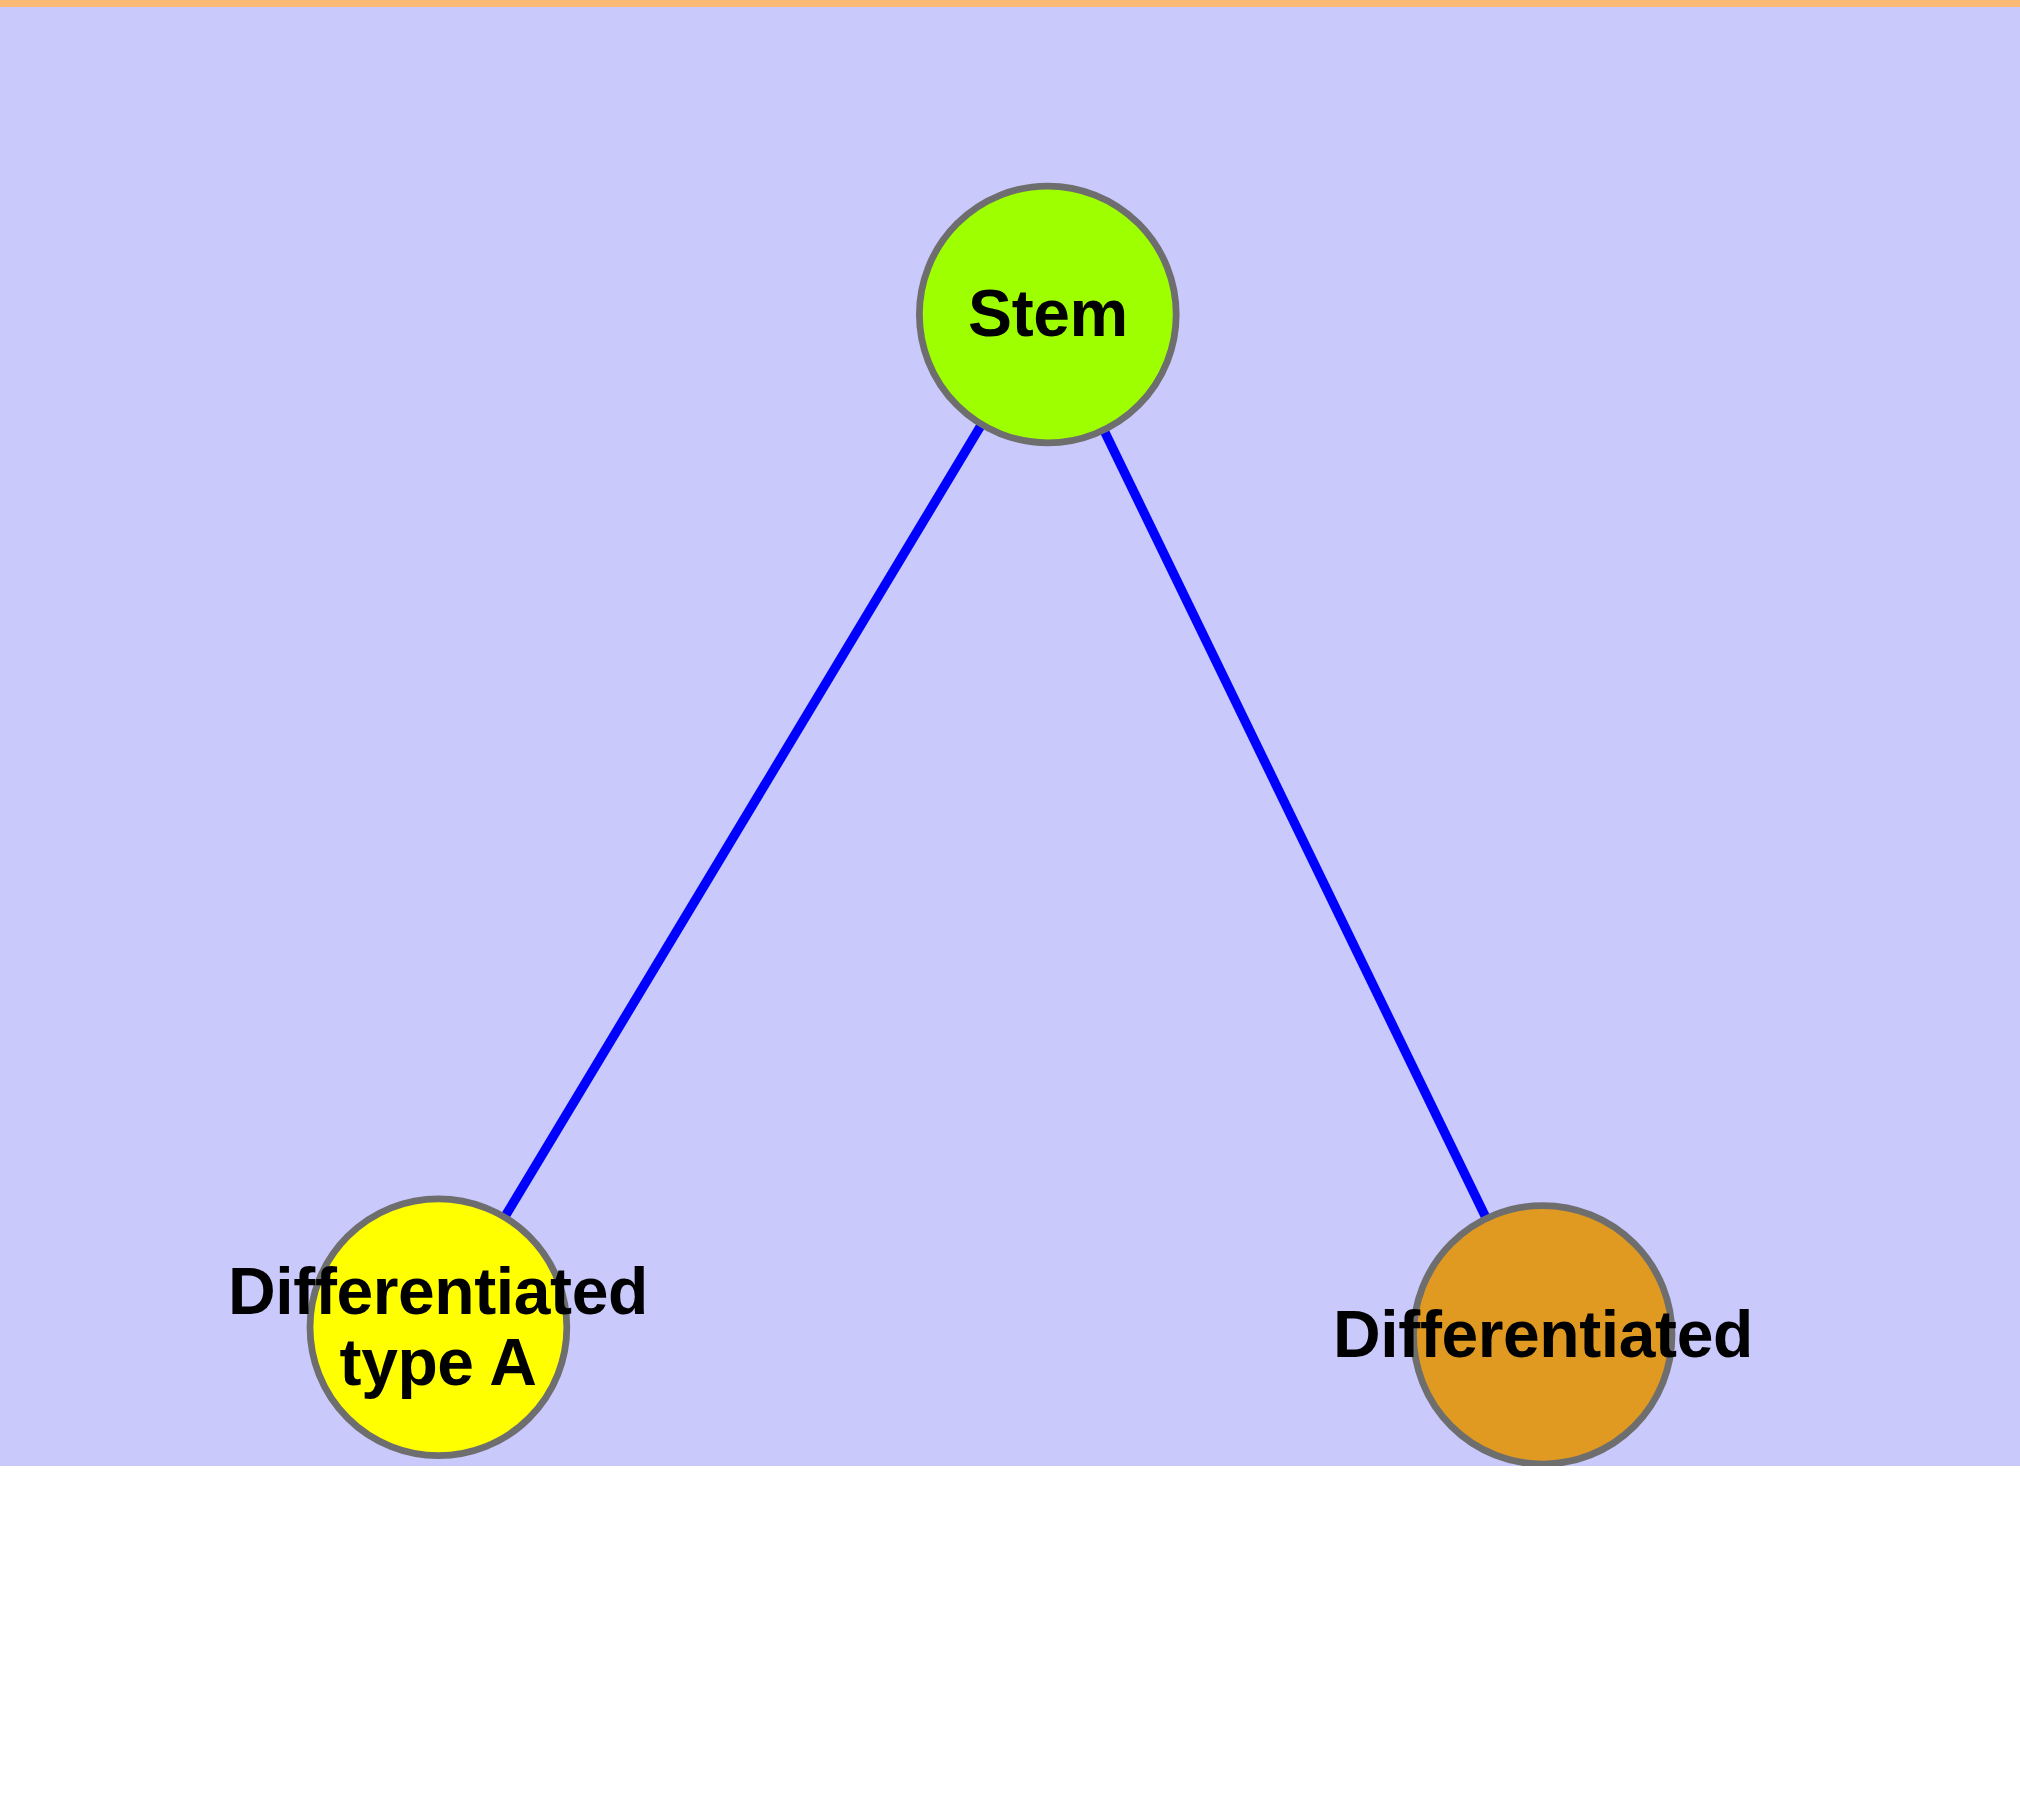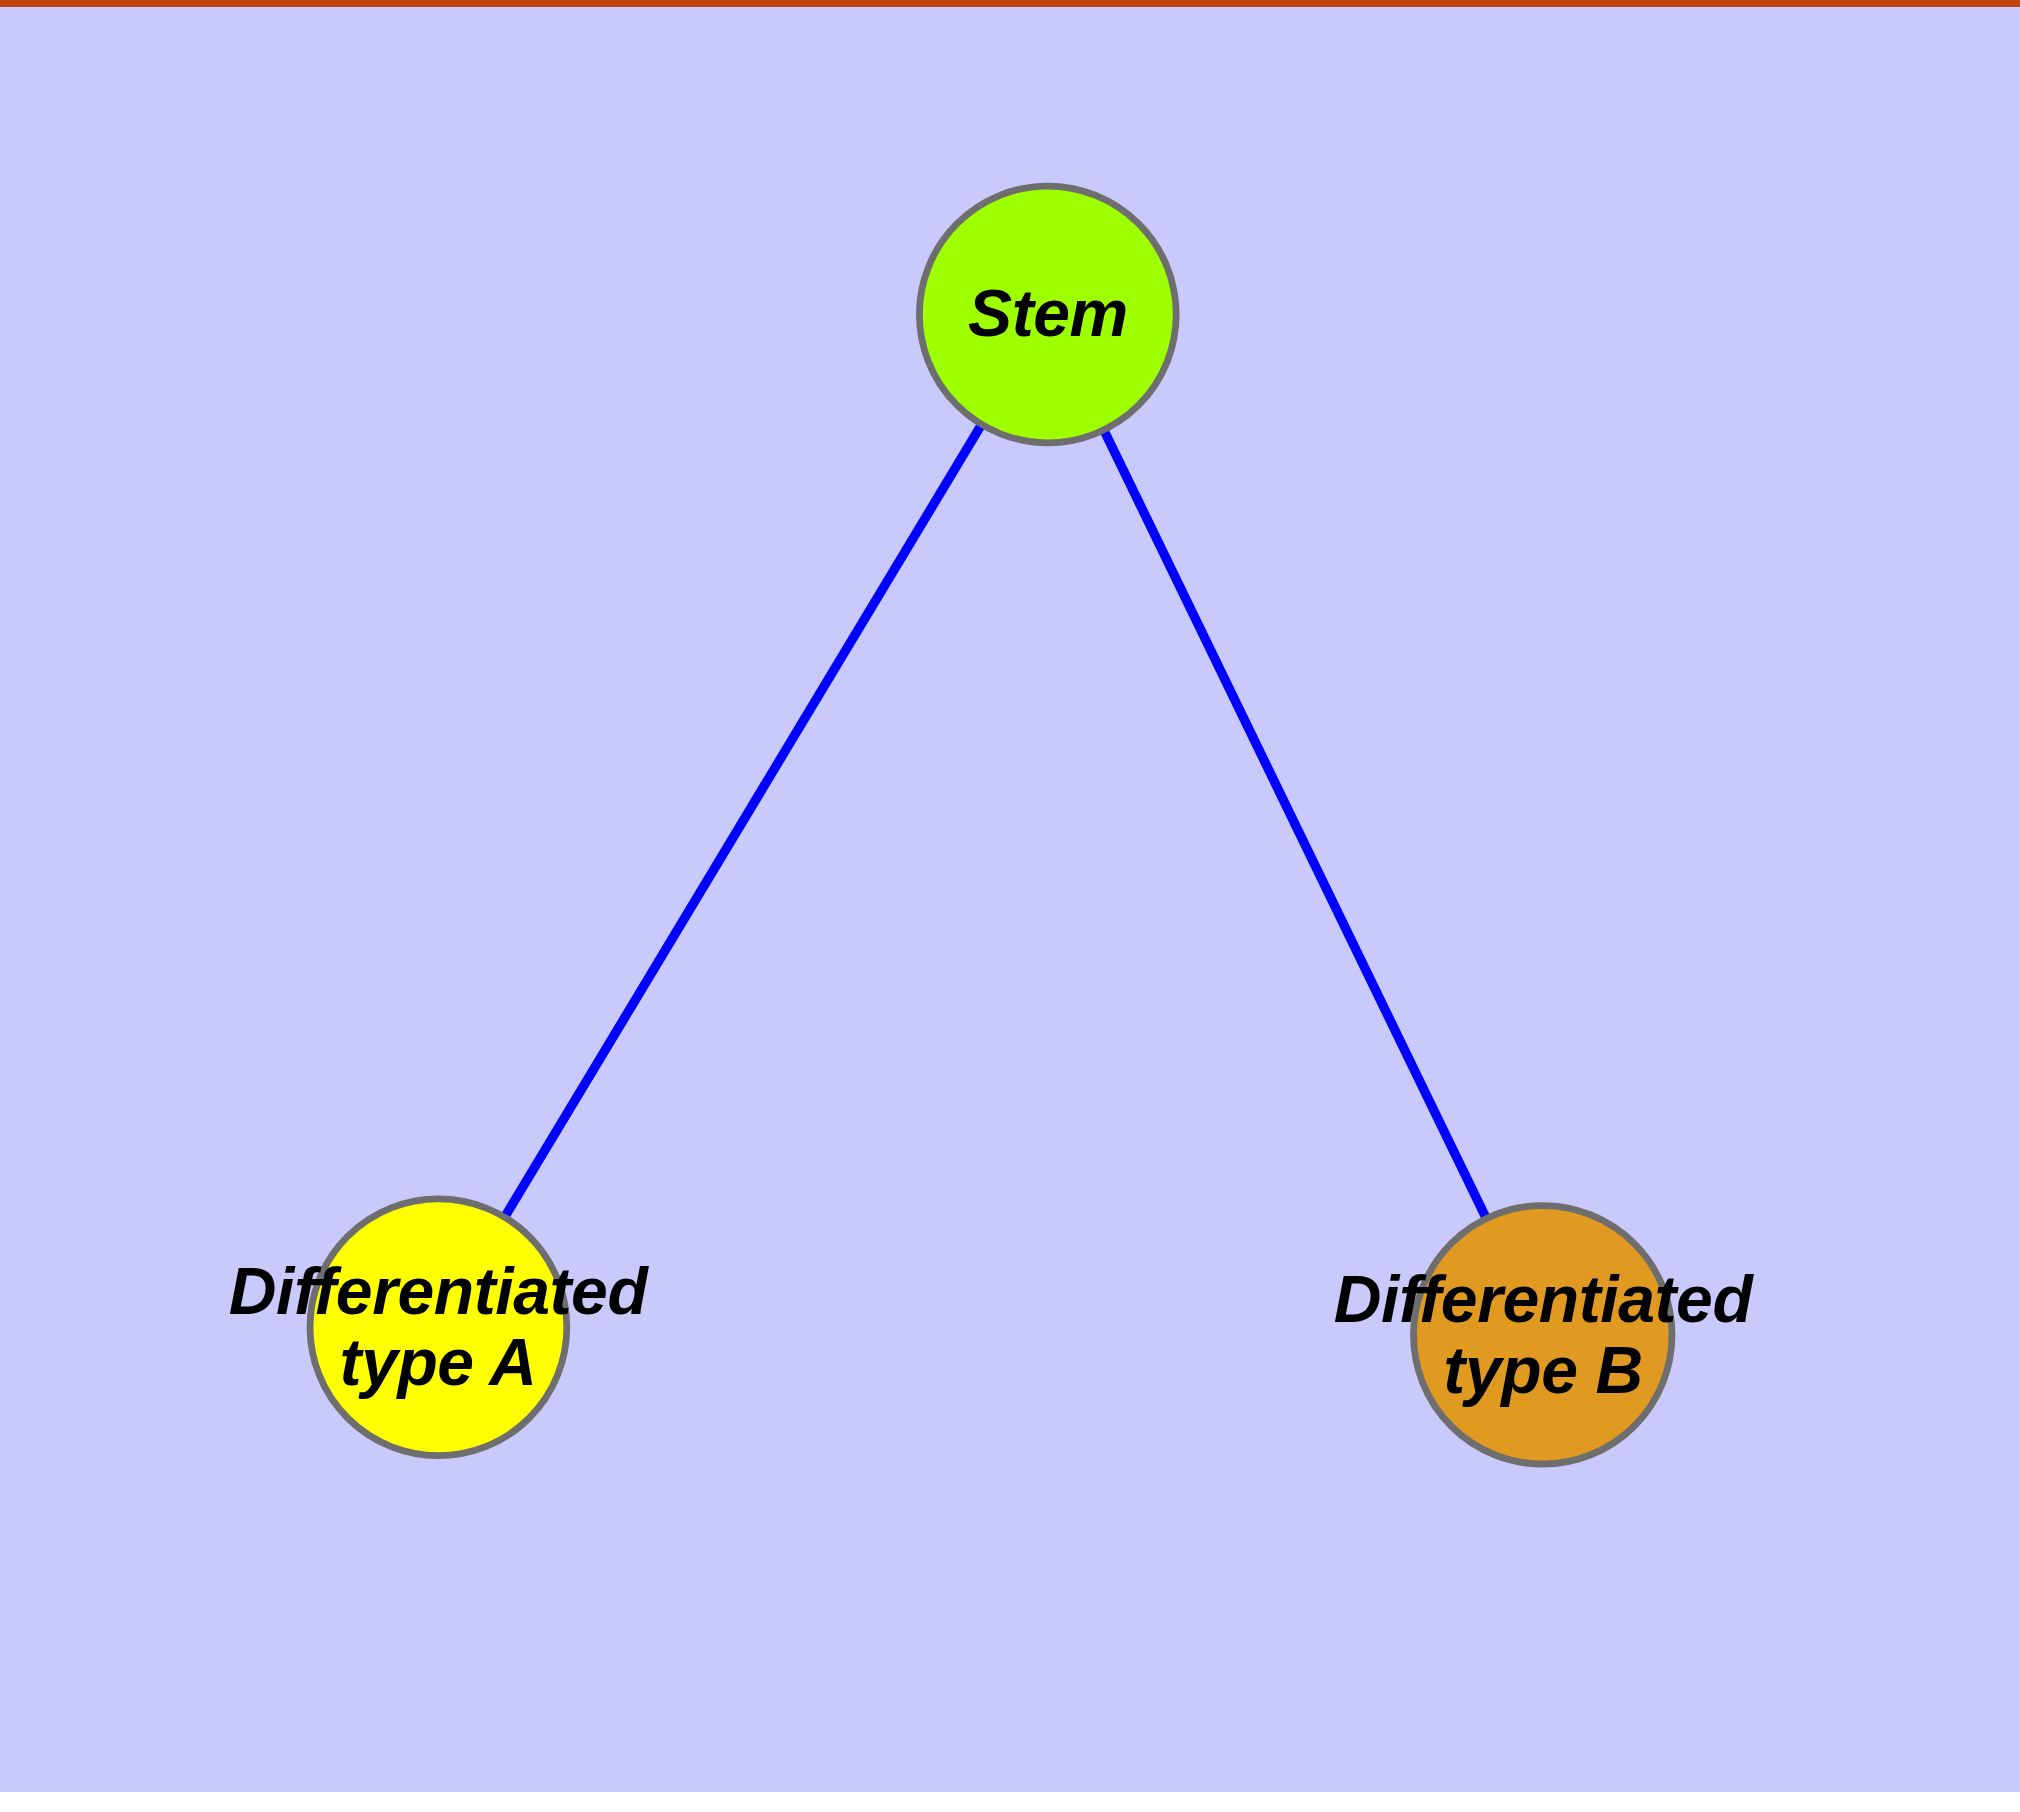--- a/index.html
+++ b/index.html
@@ -4,25 +4,24 @@
 <title>Cell Differentiation Graph</title>
 <style>
   html, body {
     margin: 0;
     padding: 0;
     background: #ffffff;
   }
   #canvas {
     position: relative;
     width: 2021px;
-    height: 1792px;
-    background: #c2410c;
+    height: 1466px;
+    background: #fdba74;
     overflow: hidden;
     font-family: "Liberation Sans", "DejaVu Sans", sans-serif;
-    font-style: italic;
   }
   #plot-background {
     position: absolute;
     left: 0;
     top: 6.8px;
     width: 2021px;
     height: 1805px;
     background: #c9c9fc;
   }
   #graph-svg {
@@ -61,16 +60,16 @@
       <circle cx="1236" cy="371" r="151.5" fill="#9eff00" stroke="#6e6e6e" stroke-width="8"></circle>
       <circle cx="517" cy="1566" r="151.5" fill="#ffff00" stroke="#6e6e6e" stroke-width="8"></circle>
       <circle cx="1820" cy="1575" r="152.5" fill="#e09a22" stroke="#6e6e6e" stroke-width="8"></circle>
     </g>
   </svg>
 
   <div class="node-label" style="left: 1048px; top: 314px; color: rgb(0, 0, 0); font-size: 66px;">Stem</div>
 
   <div class="node-label" style="left: 438px; top: 1327px; color: rgb(0, 0, 0); font-size: 66px;"><span>Differentiated</span><br><span>type A</span></div>
 
-  <div class="node-label" style="left: 1543px; top: 1335px; color: rgb(0, 0, 0); font-size: 66px;"><span>Differentiated</span><br><span>type B</span></div>
+  <div class="node-label" style="left: 1543px; top: 1335px; color: rgb(0, 0, 0); font-size: 66px;"><span>Differentiated</span><br></div>
 
 </div>
 
 
 </body></html>

